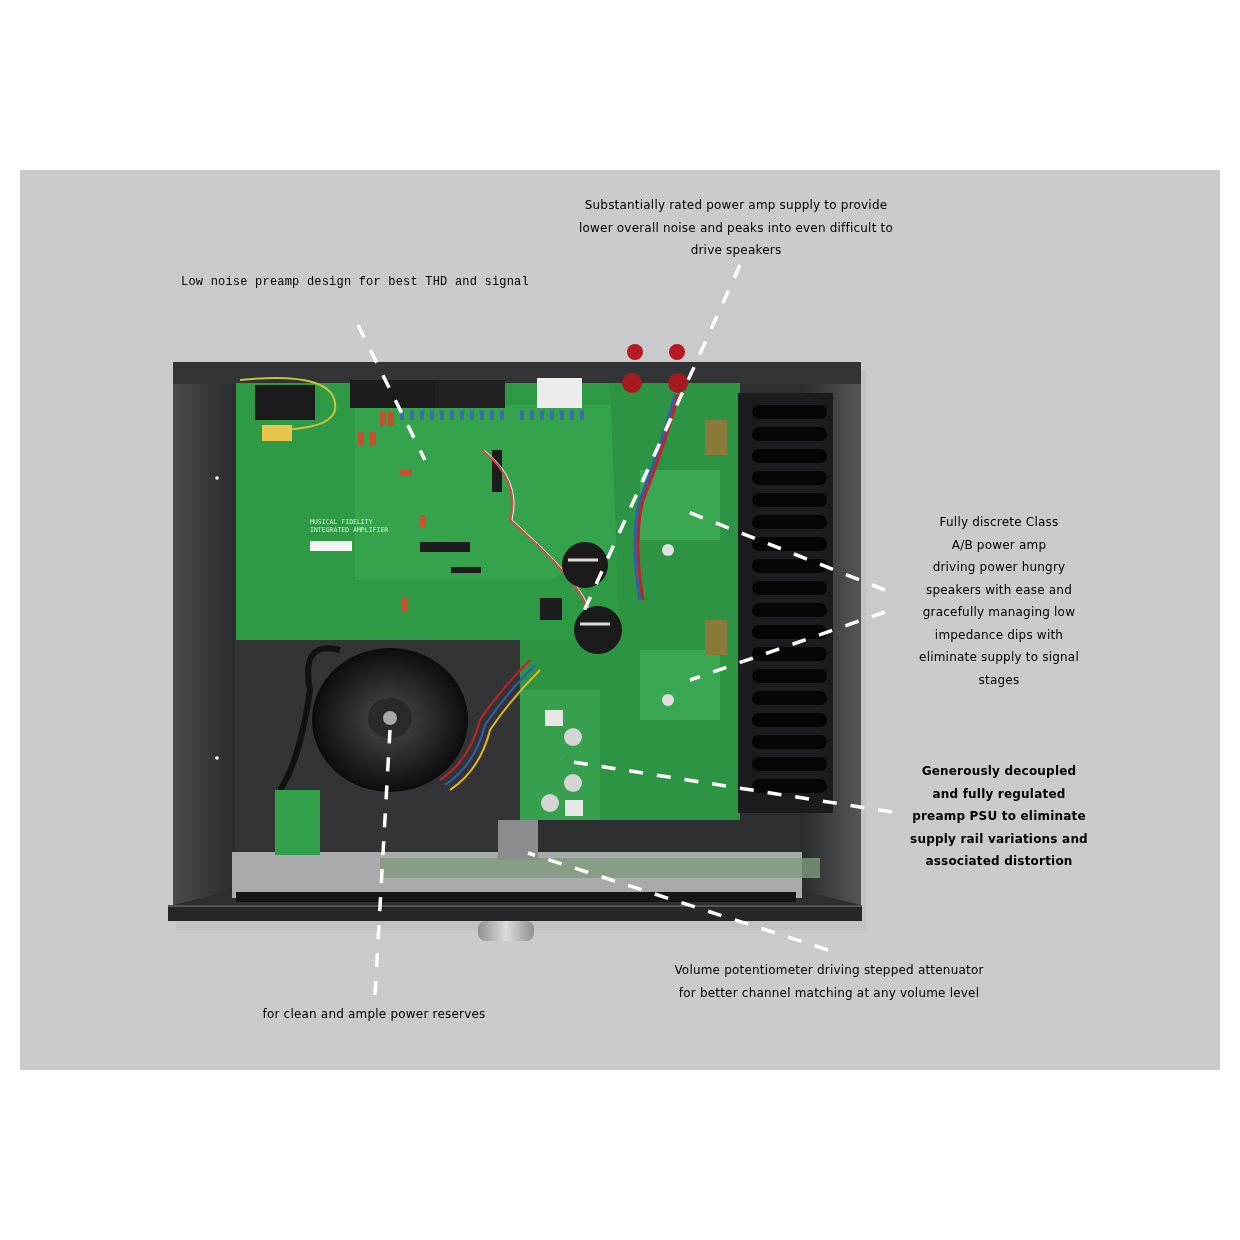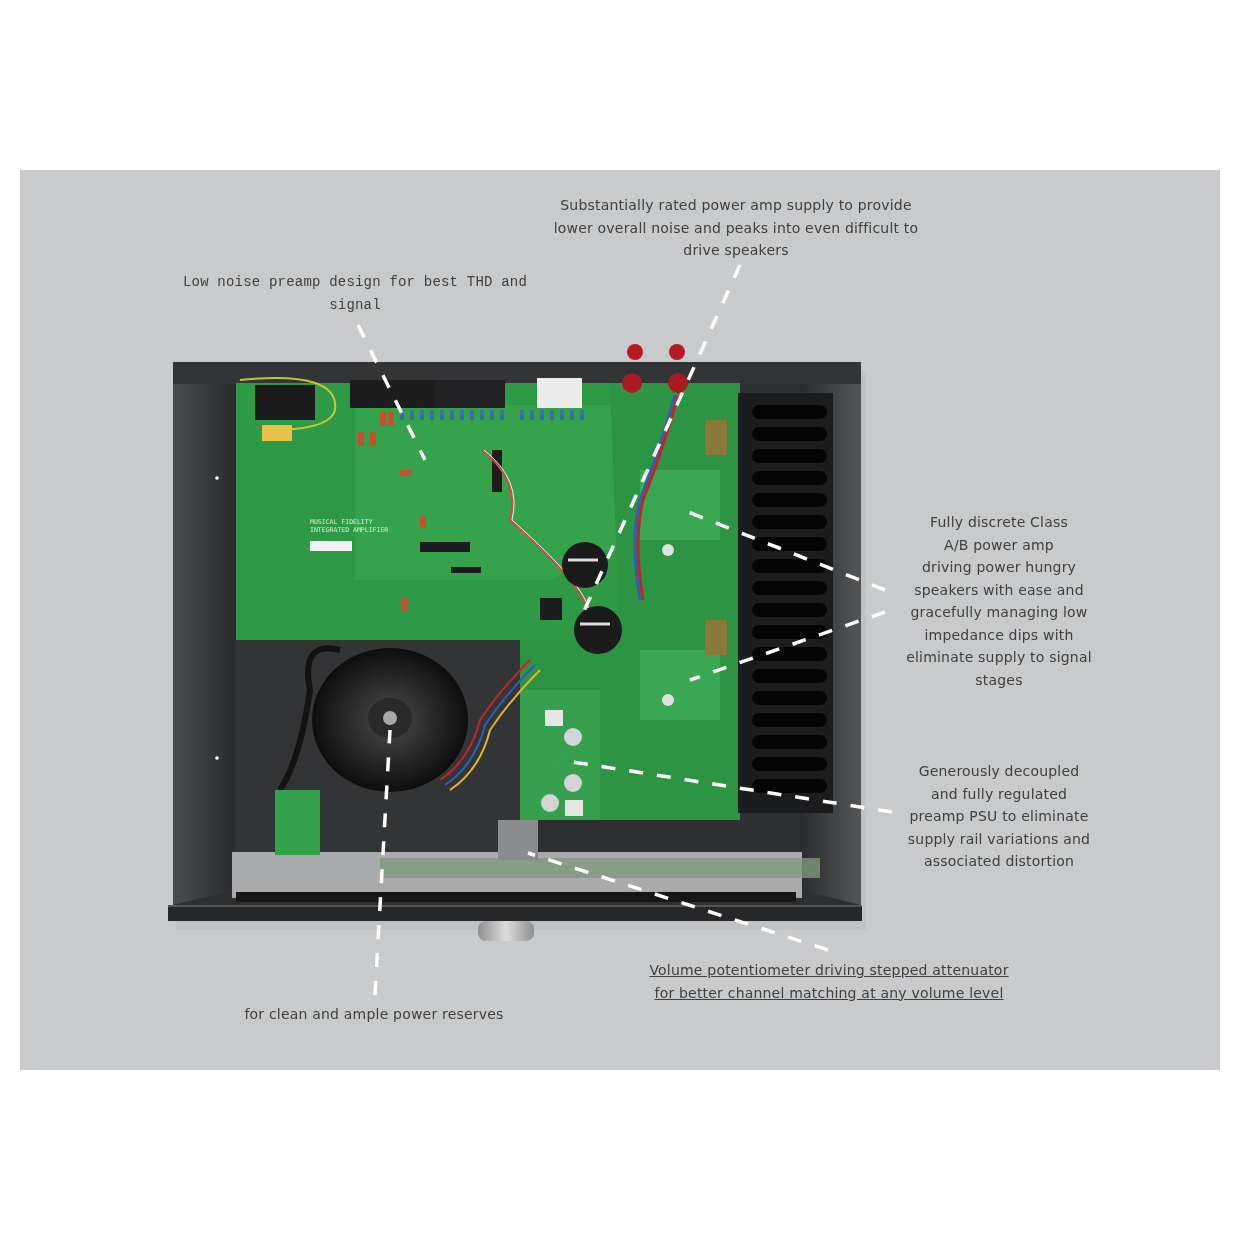--- a/index.html
+++ b/index.html
@@ -5,21 +5,21 @@
     html, body { margin: 0; padding: 0; }
     body {
       width: 1240px; height: 1240px; background: #ffffff; position: relative; overflow: hidden;
       font-family: "DejaVu Sans", sans-serif;
     }
     .panel {
       position: absolute; left: 20px; top: 170px; width: 1200px; height: 900px;
       background: #c9cacb;
     }
     .callout {
-      position: absolute; color: #404040; font-size: 14px; line-height: 22.5px;
+      position: absolute; color: #000000; font-size: 12px; line-height: 22.5px;
       text-align: center; letter-spacing: 0.2px; font-weight: 500;
     }
     .callout.justify { text-align: justify; text-align-last: center; }
     svg.photo { position: absolute; left: 0; top: 0; }
   </style>
 </head>
 <body>
 
 <div class="panel"></div>
 
@@ -206,28 +206,28 @@
   <div>Fully discrete Class</div>
   <div>A/B power amp</div>
   <div>driving power hungry</div>
   <div>speakers with ease and</div>
   <div>gracefully managing low</div>
   <div>impedance dips with</div>
   <div>eliminate supply to signal</div>
   <div>stages</div>
 </div>
 
-<div class="callout" style="left:898px; top:760px; width:202px;">
+<div class="callout" style="left:898px; top:760px; width:202px;font-weight:bold;">
   <div>Generously decoupled</div>
   <div>and fully regulated</div>
   <div>preamp PSU to eliminate</div>
   <div>supply rail variations and</div>
   <div>associated distortion</div>
 </div>
 
-<div class="callout" style="left:628px; top:959px; width:402px;text-decoration:underline;">
+<div class="callout" style="left:628px; top:959px; width:402px;">
   <div>Volume potentiometer driving stepped attenuator</div>
   <div>for better channel matching at any volume level</div>
 </div>
 
 <div class="callout" style="left:178px; top:1003px; width:392px;">
   <div>for clean and ample power reserves</div>
 </div>
 
 </body></html>

